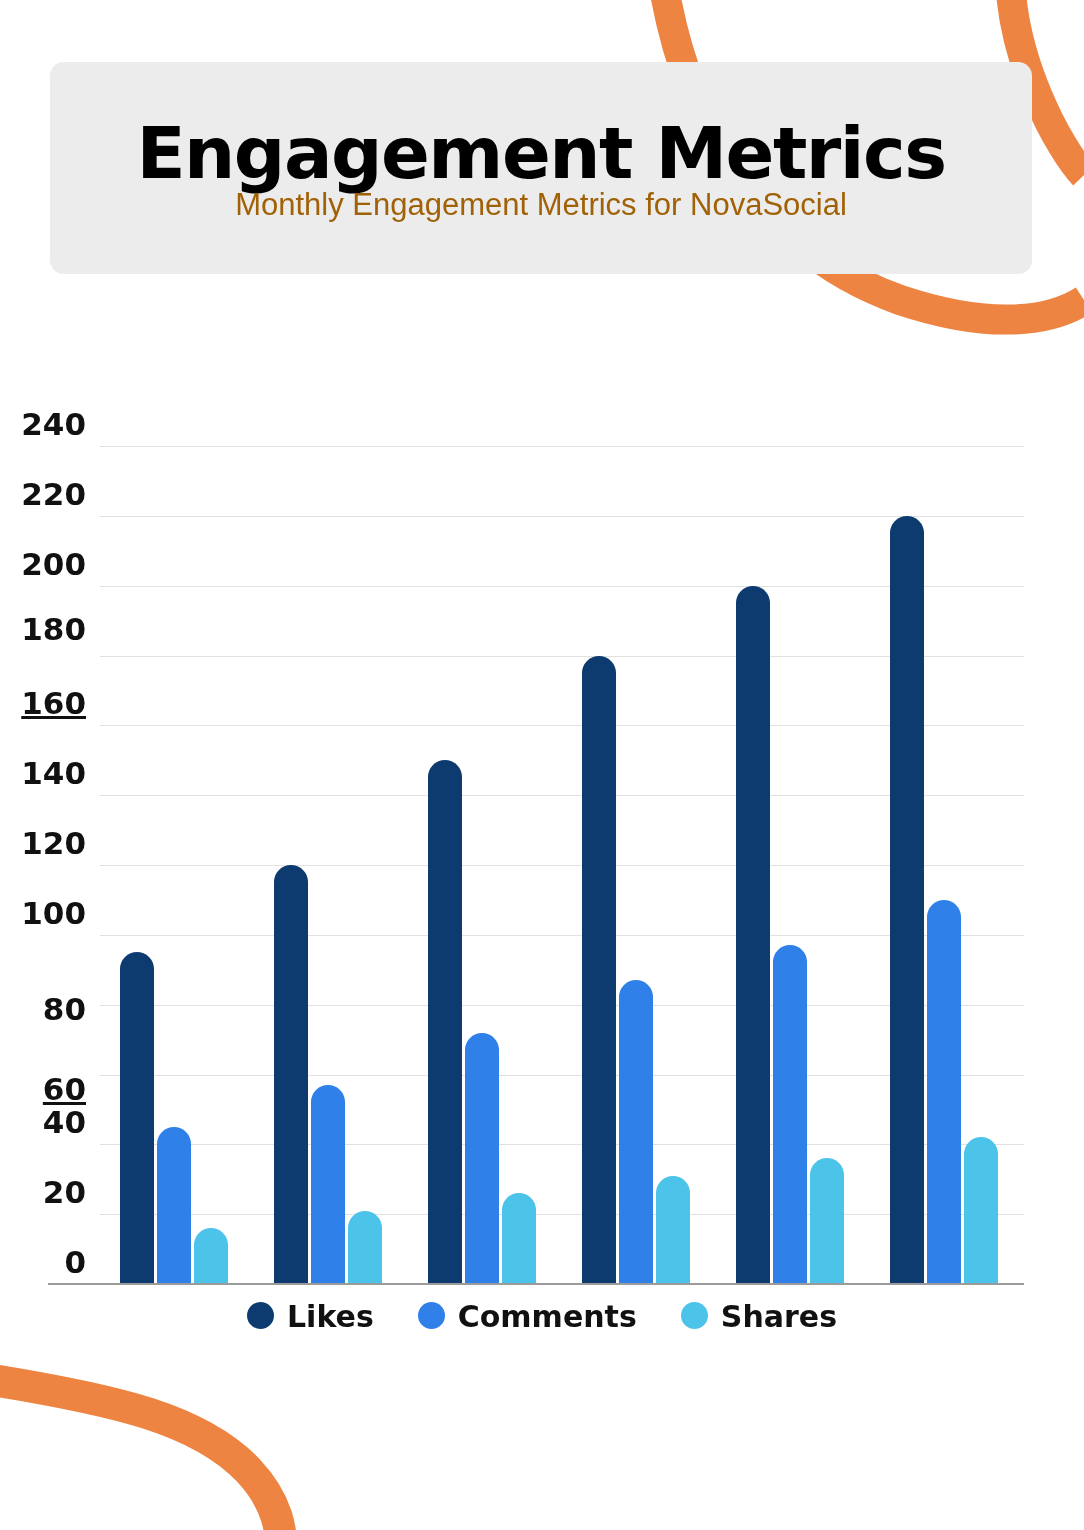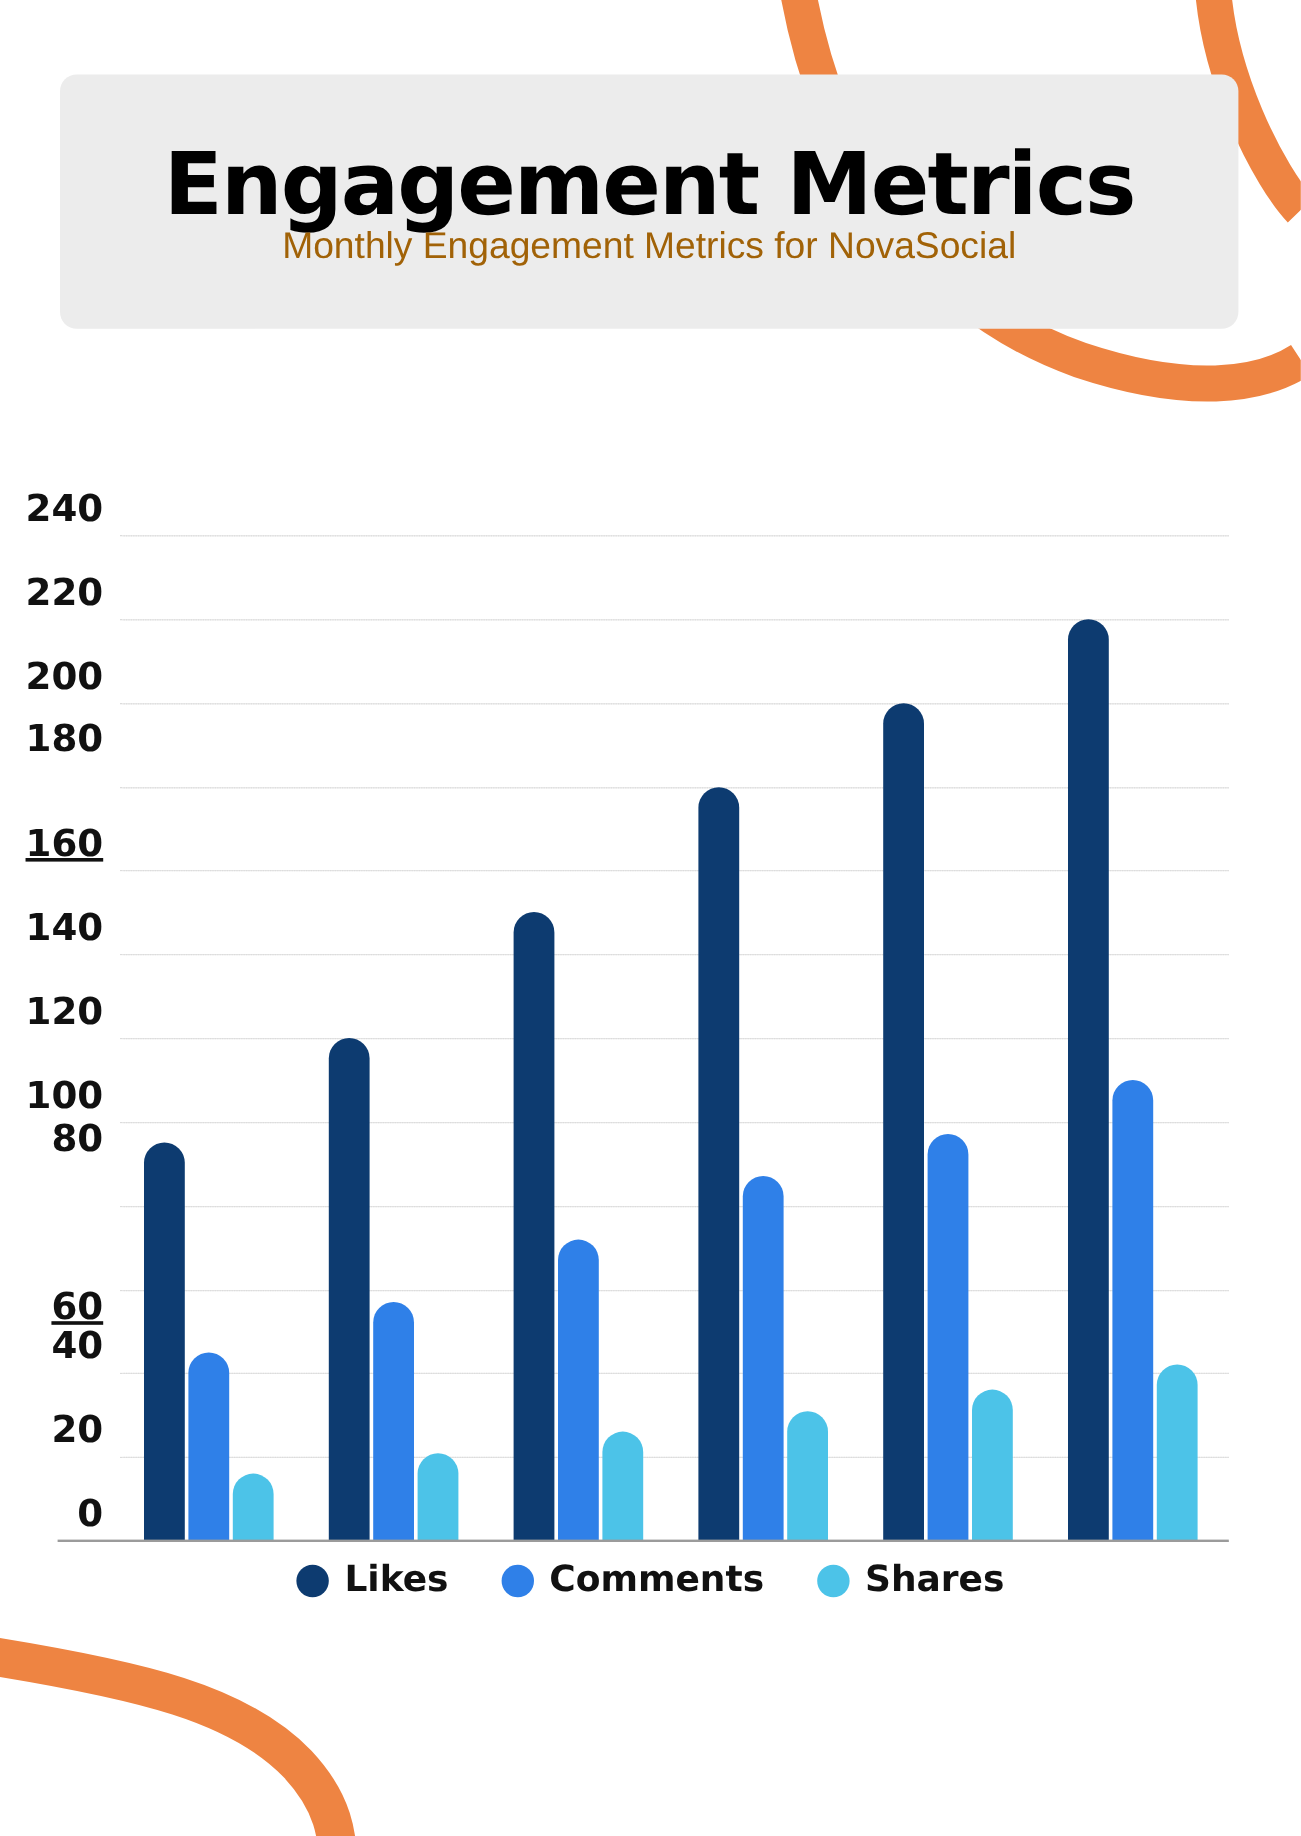--- a/index.html
+++ b/index.html
@@ -115,21 +115,21 @@
   .legend{
     position:absolute;
     left:0; right:0;
     top:1302px;
     display:flex;
     justify-content:center;
     align-items:center;
     gap:44px;
     z-index:3;
   }
-  .legend-item{ display:flex; align-items:center; gap:13px; }
+  .legend-item{ display:flex; gap:13px; }
   .legend-swatch{
     width:27px; height:27px; border-radius:50%;
     display:block;
   }
   .legend-label{
     font-family:"DejaVu Sans", sans-serif;
     font-weight:700;
     font-size:30px;
     color:#111111;
     line-height:1;
@@ -159,31 +159,31 @@
     <div id="gridlines">
         <div class="gridline" style="top: 838px;"></div>
         <div class="ytick" style="top: 838px;">0</div>
         <div class="gridline" style="top: 768.167px;"></div>
         <div class="ytick" style="top: 768.167px;">20</div>
         <div class="gridline" style="top: 698.333px;"></div>
         <div class="ytick" style="top: 698.333px;">40</div>
         <div class="gridline" style="top: 628.5px;"></div>
         <div class="ytick" style="top: 665px; text-decoration: underline;">60</div>
         <div class="gridline" style="top: 558.667px;"></div>
-        <div class="ytick" style="top: 525px; margin-left: 12px;">80</div>
+        <div class="ytick" style="top: 585px; margin-left: 12px;">80</div>
         <div class="gridline" style="top: 488.833px;"></div>
         <div class="ytick" style="top: 488.833px;">100</div>
         <div class="gridline" style="top: 419px;"></div>
         <div class="ytick" style="top: 419px;">120</div>
         <div class="gridline" style="top: 349.167px;"></div>
         <div class="ytick" style="top: 349.167px; margin-left: 41px;">140</div>
         <div class="gridline" style="top: 279.333px;"></div>
         <div class="ytick" style="top: 279.333px; text-decoration: underline;">160</div>
         <div class="gridline" style="top: 209.5px;"></div>
-        <div class="ytick" style="top: 192px;">180</div>
+        <div class="ytick" style="top: 205px;">180</div>
         <div class="gridline" style="top: 139.667px;"></div>
         <div class="ytick" style="top: 139.667px; text-align: center;">200</div>
         <div class="gridline" style="top: 69.8333px;"></div>
         <div class="ytick" style="top: 69.8333px;">220</div>
         <div class="gridline" style="top: 0px;"></div>
         <div class="ytick" style="top: 0px;">240</div>
       </div>
     <div class="groups" id="groups">
         <div class="bar-group">
           <div class="bar likes" title="Likes: 95" style="height: 331.708px; background: rgb(13, 59, 112);"></div>

